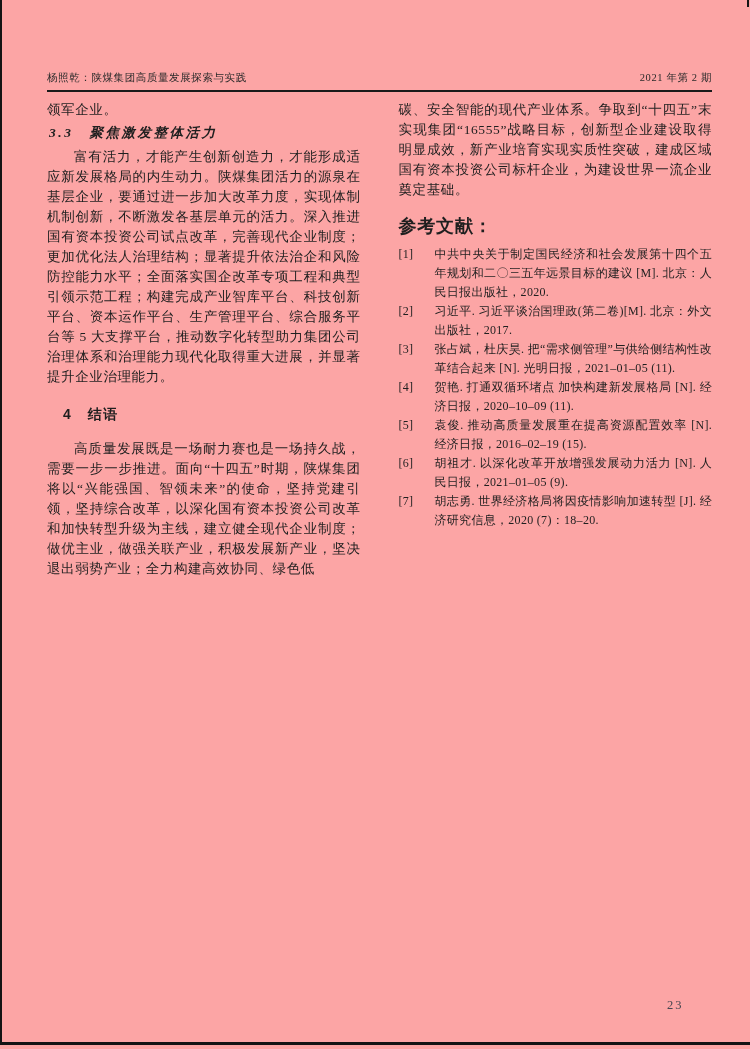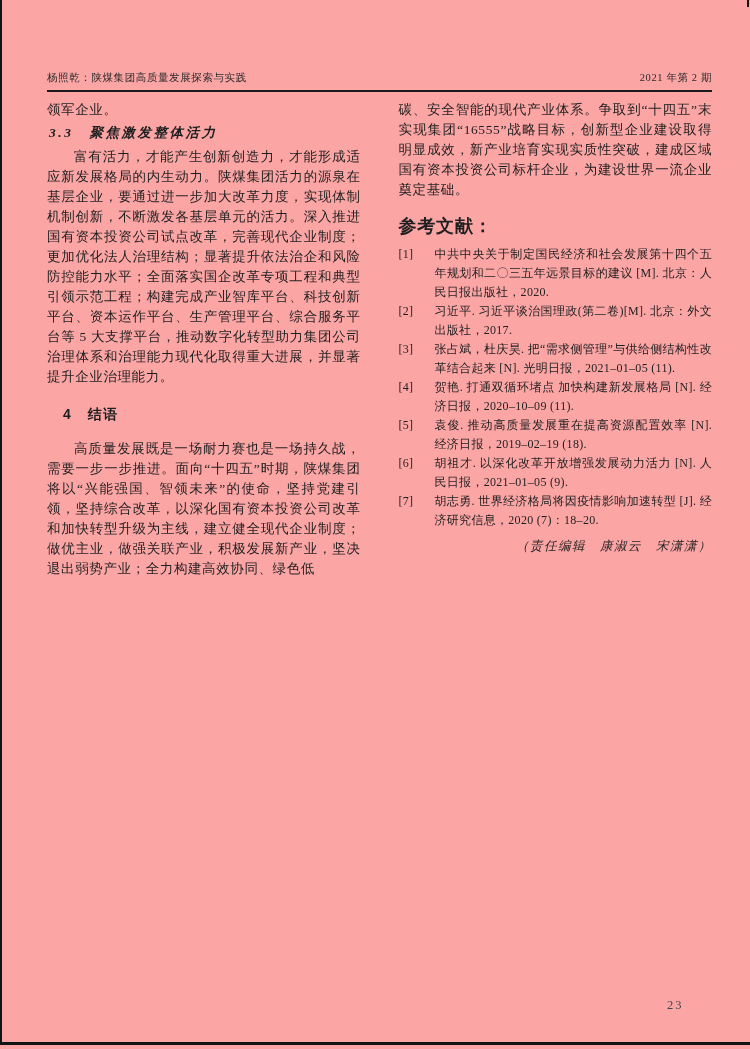--- a/index.html
+++ b/index.html
@@ -96,31 +96,30 @@
       <div class="ref">
         <span class="ref-num">[3]</span>
         <span class="ref-text">张占斌，杜庆昊. 把“需求侧管理”与供给侧结构性改革结合起来 [N]. 光明日报，2021–01–05 (11).</span>
       </div>
       <div class="ref">
         <span class="ref-num">[4]</span>
         <span class="ref-text">贺艳. 打通双循环堵点 加快构建新发展格局 [N]. 经济日报，2020–10–09 (11).</span>
       </div>
       <div class="ref">
         <span class="ref-num">[5]</span>
-        <span class="ref-text">袁俊. 推动高质量发展重在提高资源配置效率 [N]. 经济日报，2019–02–19 (18).</span>
+        <span class="ref-text">袁俊. 推动高质量发展重在提高资源配置效率 [N]. 经济日报，2016–02–19 (15).</span>
       </div>
       <div class="ref">
         <span class="ref-num">[6]</span>
         <span class="ref-text">胡祖才. 以深化改革开放增强发展动力活力 [N]. 人民日报，2021–01–05 (9).</span>
       </div>
       <div class="ref">
         <span class="ref-num">[7]</span>
         <span class="ref-text">胡志勇. 世界经济格局将因疫情影响加速转型 [J]. 经济研究信息，2020 (7)：18–20.</span>
       </div>
 
-      <div class="editor-note">（责任编辑　康淑云　宋潇潇）</div>
     </div>
 
   </div>
 
   <div class="page-number">23</div>
 
 </div>
 
 </body></html>

